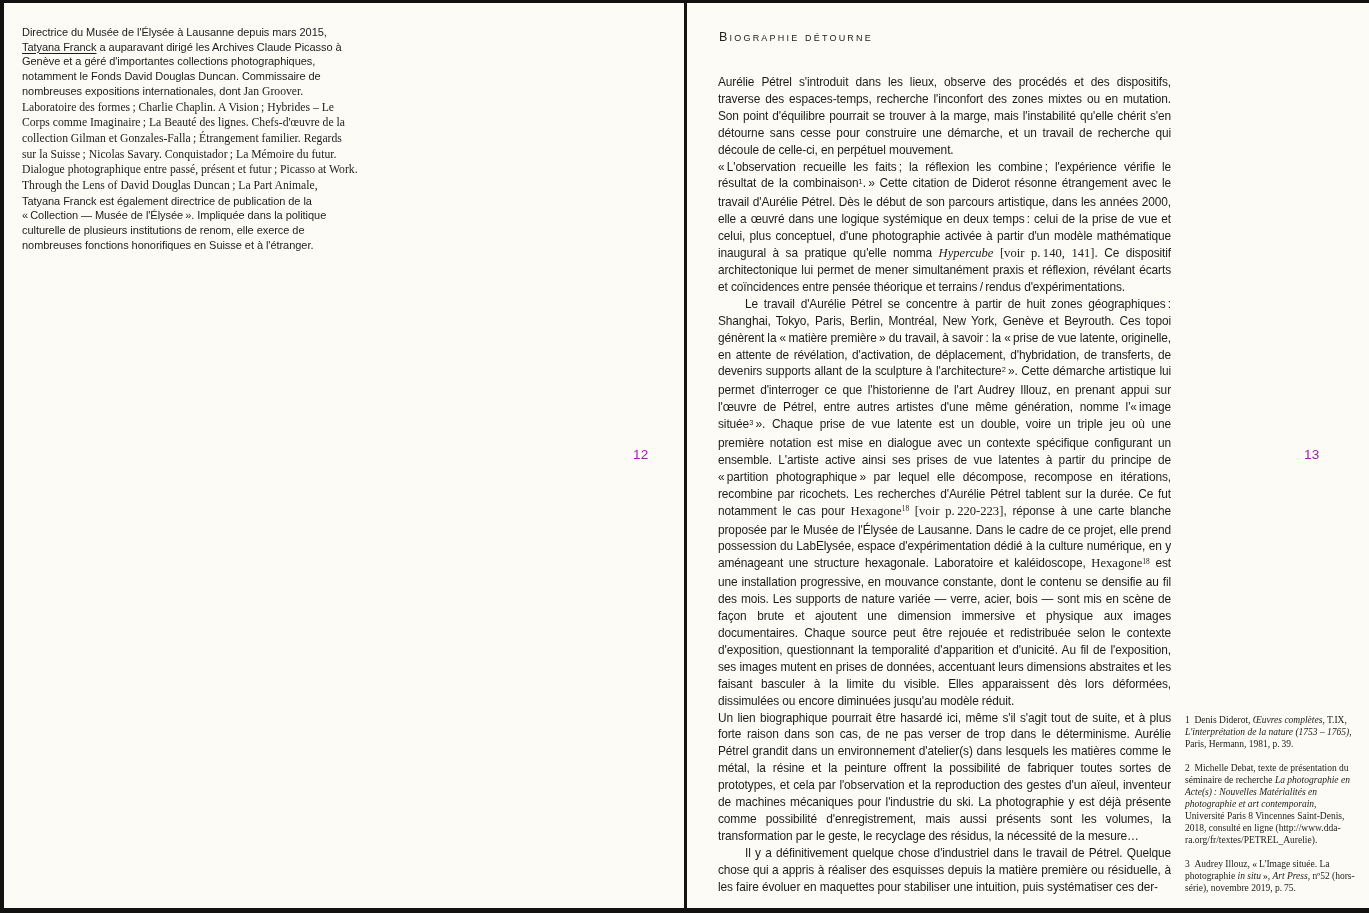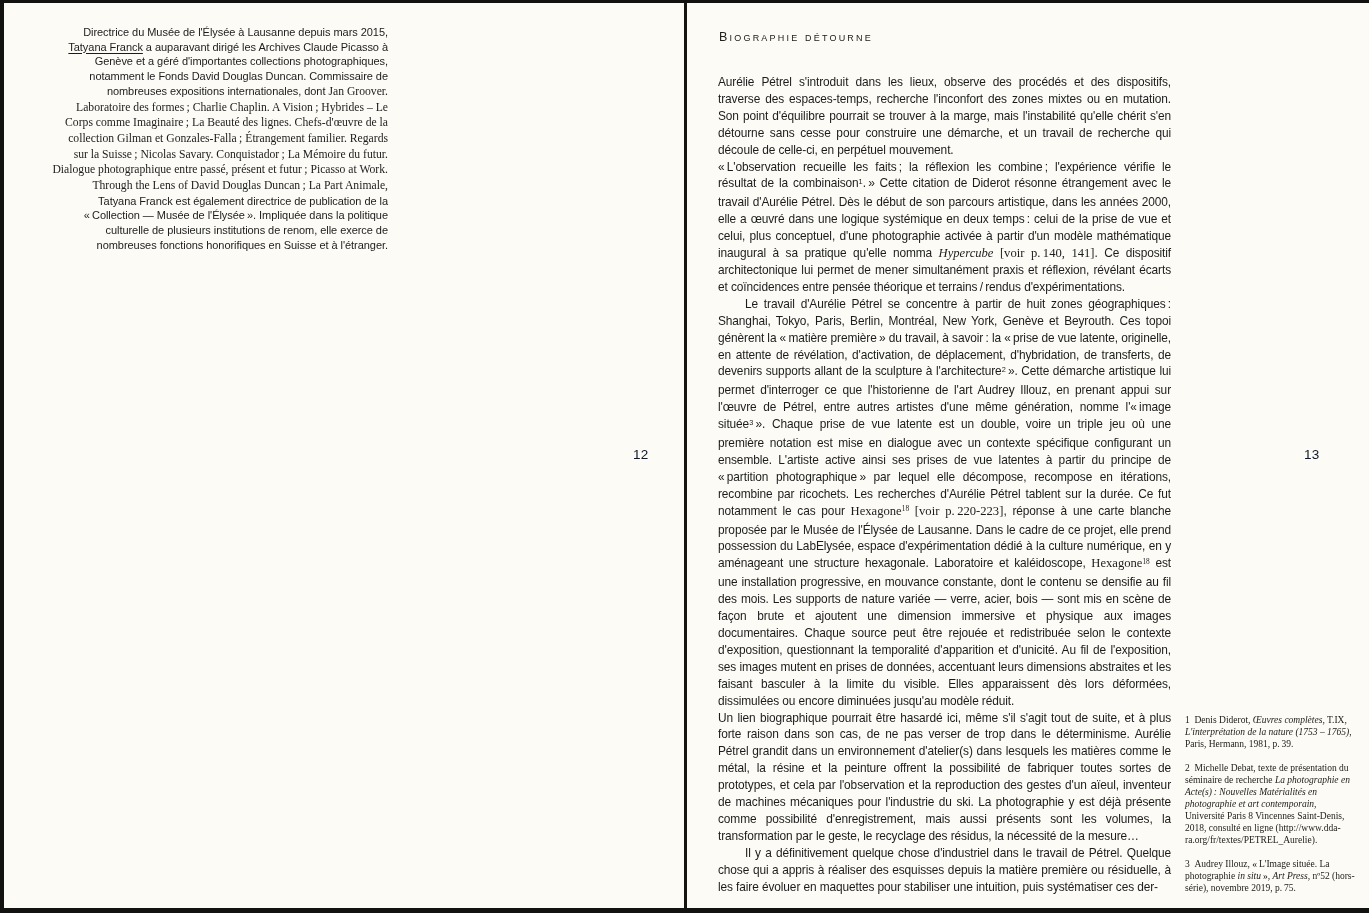--- a/index.html
+++ b/index.html
@@ -20,26 +20,26 @@
   }
   .divider{
     position:absolute;
     left:680px;top:0;
     width:3px;height:100%;
     background:#15140f;
   }
   
   .bio-note{
     position:absolute;
-    left:48px;top:22px;
+    left:18px;top:22px;
     width:336px;
     font-size:11px;
     line-height:14.7px;
     letter-spacing:-0.05px;
-    text-align:right;
+    text-align:left;
   }
   
   .running-head{
     position:absolute;
     left:715px;top:27px;
     font-size:12.5px;
     font-variant:small-caps;
     letter-spacing:2.2px;
     color:#20201d;
   }
@@ -62,21 +62,21 @@
     font-family:"Liberation Serif",serif;
     font-size:9.5px;
     line-height:12px;
     color:#23211c;
   }
   .footnotes p{margin:0 0 12px 0;}
   .pagenum{
     position:absolute;
     font-size:13.5px;
     letter-spacing:0.2px;
-    color:#0f172a;
+    color:#a21caf;
   }
   .pagenum-left{left:629px;top:444px;}
   .pagenum-right{left:1300px;top:444px;text-align:center;}
   
   .seg-serif{font-family:"Liberation Serif",serif;font-size:1.06em;letter-spacing:0;}
   .seg-italic{font-style:italic;}
   .seg-underline{text-decoration:underline;text-underline-offset:2px;}
   .seg-sup{font-size:0.62em;position:relative;top:-0.45em;letter-spacing:0;}
 </style>
 </head>

